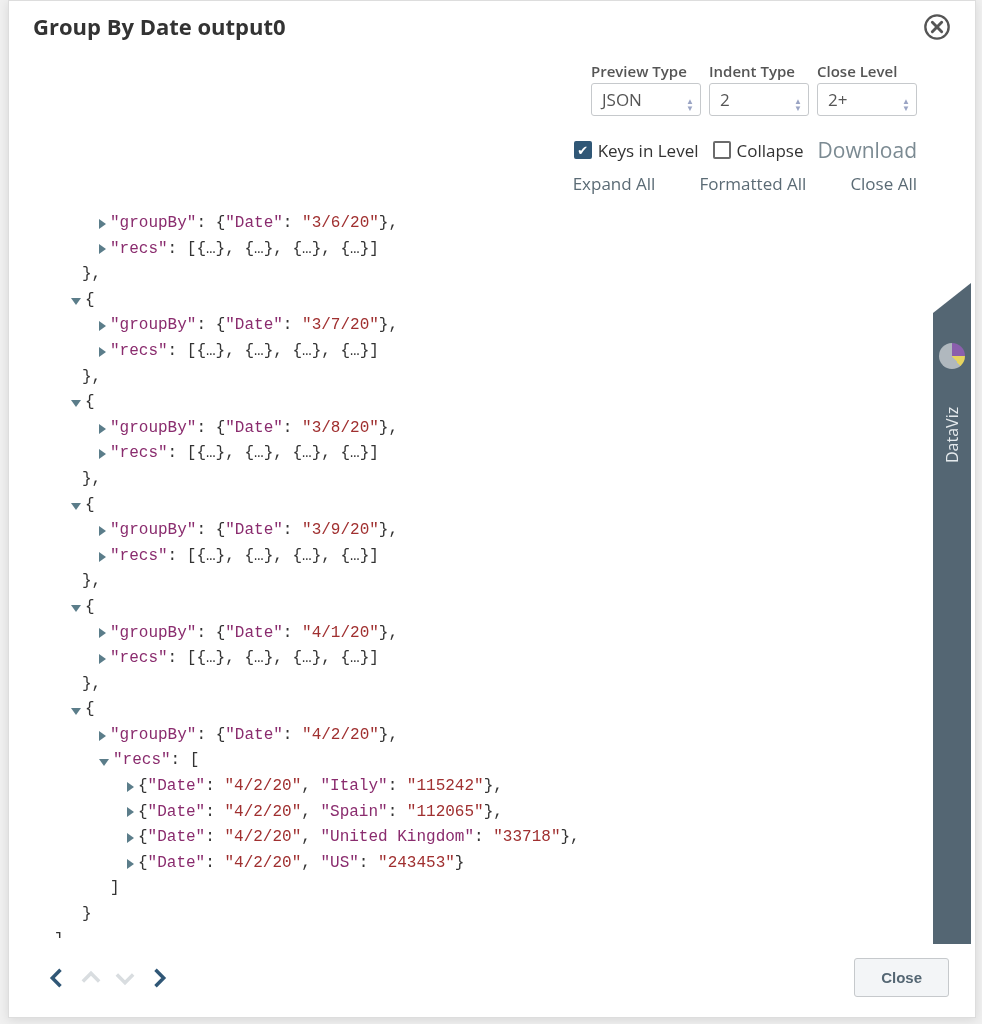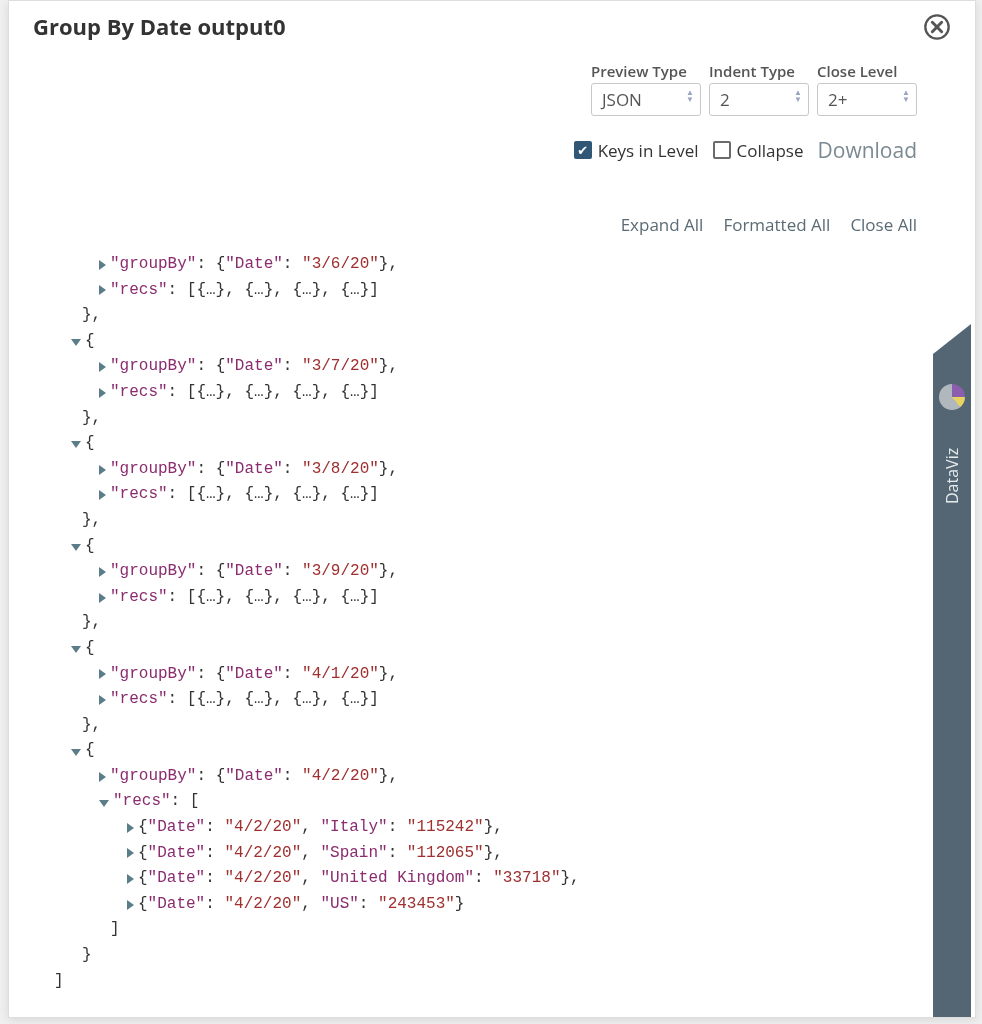--- a/index.html
+++ b/index.html
@@ -65,21 +65,21 @@
     font-size: 15px;
     font-weight: 600;
     color: #555;
     margin-bottom: 2px;
   }
   .select-wrap {
     border: 1px solid #c6c9cc;
     border-radius: 3px;
     background: #fff;
     display: flex;
-    align-items: flex-start;
+    align-items: flex-end;
     justify-content: space-between;
     padding: 4px 6px 4px 10px;
     font-size: 17px;
     color: #555;
     cursor: pointer;
     position: relative;
   }
   .select-preview { width: 110px; }
   .select-indent { width: 100px; }
   .select-expand { width: 100px; }
@@ -127,24 +127,23 @@
     background: #305776;
     border-color: #305776;
   }
   .download-link {
     color: #7b8a92;
     font-size: 21px;
     cursor: pointer;
   }
   .action-row {
     display: flex;
-    gap: 20px;
+    gap: 44px;
     font-size: 17px;
     color: #5b6b75;
-    margin-top: 41px;
   }
   .action-row .act { cursor: pointer; }
   .json-area {
     flex: 1;
     position: relative;
     padding: 8px 24px 8px 34px;
     overflow: hidden;
   }
   .json-scroll {
     position: absolute;
@@ -355,14 +354,31 @@
         <div class="line"><span class="ind ind2"></span><span class="tri-space"></span><span><span class="punct">]</span></span></div>
         <div class="line"><span class="ind ind1"></span><span class="tri-space"></span><span><span class="punct">}</span></span></div>
         <div class="line"><span class="ind ind0"></span><span class="tri-space"></span><span><span class="punct">]</span></span></div>
       </div>
     <div class="sidebar-tab">
       <div class="sidebar-circle"></div>
       <div class="sidebar-label">DataViz</div>
     </div>
   </div>
 
+  <div class="dialog-footer">
+    <div class="nav-arrows">
+      <svg viewBox="0 0 24 24">
+          <path d="M15 5 L8 12 L15 19" stroke="#305776"></path>
+        </svg>
+      <svg viewBox="0 0 24 24">
+          <path d="M5 15 L12 8 L19 15" stroke="#d9dde0"></path>
+        </svg>
+      <svg viewBox="0 0 24 24">
+          <path d="M5 9 L12 16 L19 9" stroke="#d9dde0"></path>
+        </svg>
+      <svg viewBox="0 0 24 24">
+          <path d="M9 5 L16 12 L9 19" stroke="#305776"></path>
+        </svg>
+    </div>
+    <button class="close-btn">Close</button>
+  </div>
 
 </div>
 
 </body></html>

